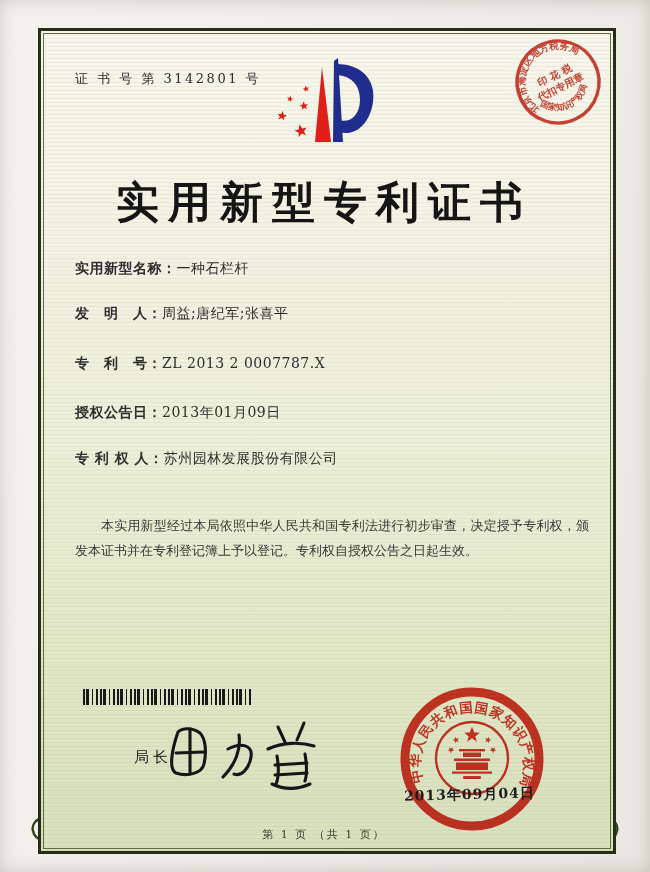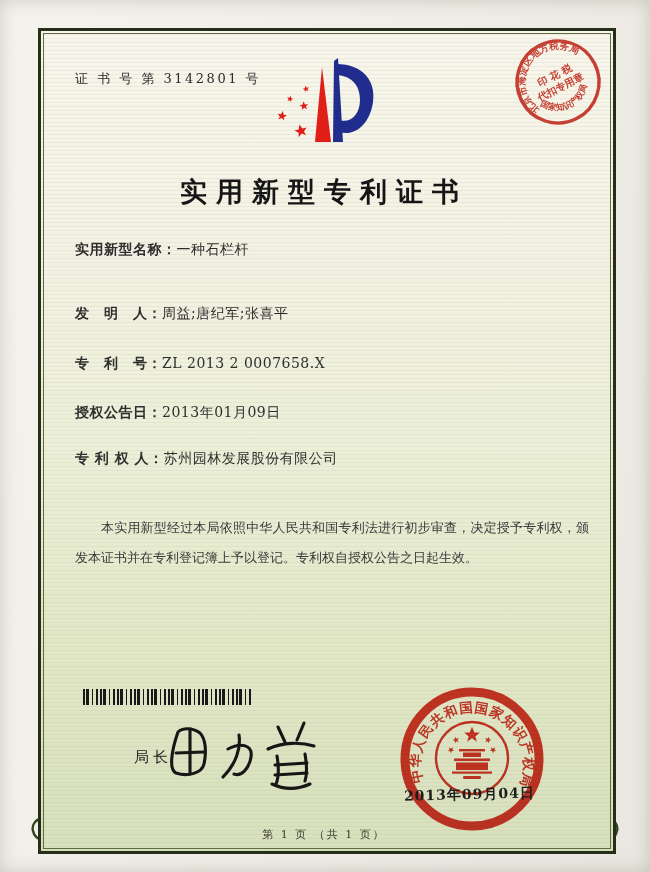--- a/index.html
+++ b/index.html
@@ -8,25 +8,25 @@
     background:linear-gradient(105deg,#f5f3ed 0%,#efede6 55%,#e9e7df 100%);
     box-shadow:inset 0 0 18px rgba(90,90,70,.25);}
   .frame{position:absolute;left:38px;top:28px;width:572px;height:820px;
     border:3px solid #242e19;
     background:
       repeating-linear-gradient(0deg,rgba(125,152,88,.10) 0 1px,rgba(255,255,255,0) 1px 4px),
       linear-gradient(180deg,#f8f5ec 0%,#f4f1e4 28%,#ecefd8 52%,#e2e7c8 75%,#d8e0bd 100%);}
   .frame::before{content:"";position:absolute;inset:2px;border:1px solid #5e6c3e;pointer-events:none;}
   .abs{position:absolute;}
   .cert-no{left:75px;top:70px;font-size:13px;letter-spacing:2.5px;color:#2c2c2c;}
-  .title{left:38px;top:174px;width:572px;text-align:center;font-size:27px;font-weight:700;
+  .title{left:38px;top:174px;width:572px;text-align:center;font-size:43px;font-weight:700;
     letter-spacing:9px;color:#151515;}
   .field{left:75px;font-size:14px;color:#2e2e2e;letter-spacing:.5px;white-space:nowrap;}
   .field .lbl{font-weight:600;}
-  .body-text{left:75px;top:513px;width:514px;font-size:13px;line-height:30px;color:#39393b;text-align:justify;}
+  .body-text{left:75px;top:513px;width:514px;font-size:13px;line-height:25px;color:#39393b;text-align:justify;}
   .body-text p{margin:0;text-indent:2em;}
   .barcode{left:83px;top:689px;width:168px;height:16px;
     background:repeating-linear-gradient(90deg,#191919 0 2px,transparent 2px 3px,
       #191919 3px 6px,transparent 6px 9px,#191919 9px 10px,transparent 10px 13px,
       #191919 13px 15px,transparent 15px 17px);}
   .director{left:134px;top:748px;font-size:15px;letter-spacing:4px;color:#222;}
   .sig-svg{left:150px;top:712px;}
   .hidden-name{position:absolute;left:0;top:0;opacity:0;font-size:10px;}
   .seal-svg{left:392px;top:679px;mix-blend-mode:multiply;opacity:.93;}
   .seal-date{left:404px;top:786px;font-size:14px;font-weight:600;letter-spacing:1px;color:#1d1d1d;transform:rotate(-1.5deg);}
@@ -96,28 +96,28 @@
       <text font-size="8.5" fill="#c8291c" font-weight="bold" font-family="DejaVu Serif,serif">
         <textPath href="#taxBot">国家知识产权局</textPath>
       </text>
       <text x="56" y="52" text-anchor="middle" font-size="10" fill="#c8291c" font-weight="bold">印 花 税</text>
       <text x="56" y="65" text-anchor="middle" font-size="10" fill="#c8291c" font-weight="bold">代扣专用章</text>
     </g>
   </svg>
 
   <div class="abs title">实用新型专利证书</div>
 
-  <div class="abs field" style="top:241px;">
+  <div class="abs field" style="top:260px;">
     <span class="lbl">实用新型名称：</span><span>一种石栏杆</span>
   </div>
   <div class="abs field" style="top:305px;">
     <span class="lbl">发　明　人：</span><span>周益;唐纪军;张喜平</span>
   </div>
   <div class="abs field" style="top:355px;">
-    <span class="lbl">专　利　号：</span><span>ZL 2013 2 0007658.X</span>
+    <span class="lbl">专　利　号：</span><span>ZL 2013 2 0007787.X</span>
   </div>
   <div class="abs field" style="top:404px;">
     <span class="lbl">授权公告日：</span><span>2013年01月09日</span>
   </div>
   <div class="abs field" style="top:450px;">
     <span class="lbl">专 利 权 人：</span><span>苏州园林发展股份有限公司</span>
   </div>
 
   <div class="abs body-text">
     <p>本实用新型经过本局依照中华人民共和国专利法进行初步审查，决定授予专利权，颁发本证书并在专利登记簿上予以登记。专利权自授权公告之日起生效。</p>

